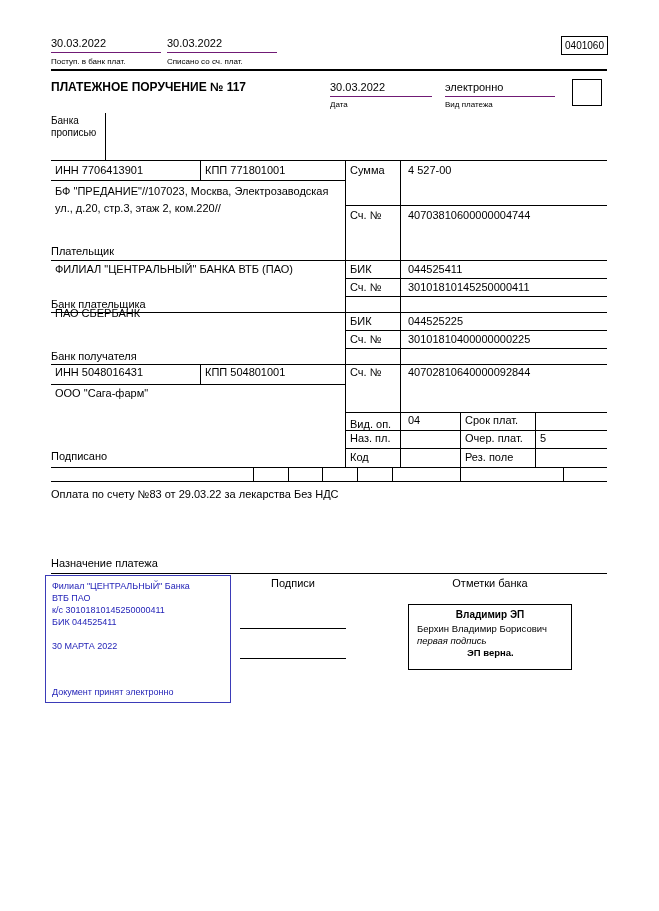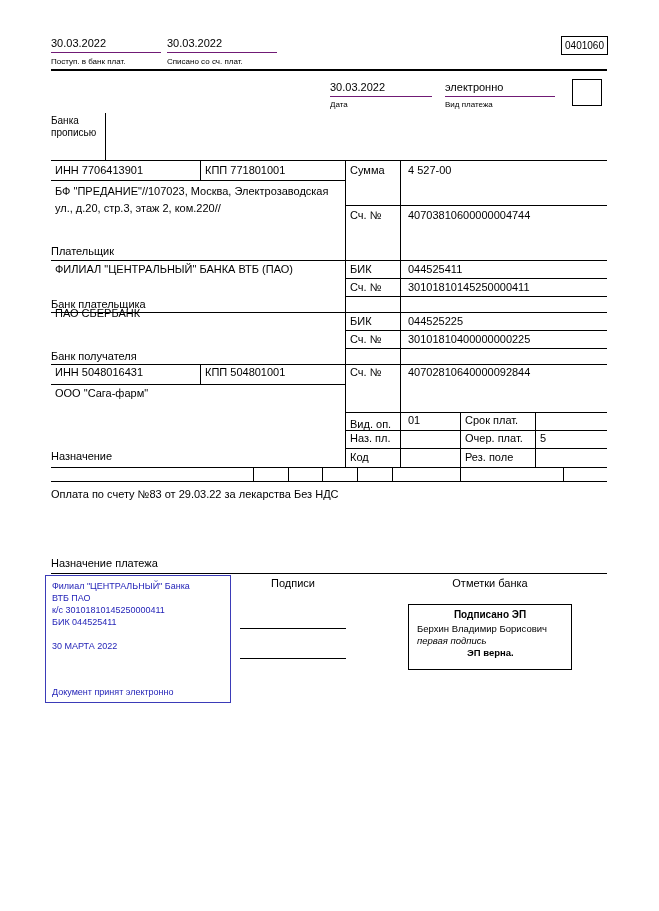--- a/index.html
+++ b/index.html
@@ -115,20 +115,21 @@
 
 <div class="page">
 
   <div class="uf f-rec">30.03.2022</div>
   <div class="t sm f-rec-l">Поступ. в банк плат.</div>
   <div class="uf f-deb">30.03.2022</div>
   <div class="t sm f-deb-l">Списано со сч. плат.</div>
   <div class="form-code">0401060</div>
   <div class="hl top-rule"></div>
 
+  <div class="t title">ПЛАТЕЖНОЕ ПОРУЧЕНИЕ № 117</div>
   <div class="uf f-hdate">30.03.2022</div>
   <div class="t sm f-hdate-l">Дата</div>
   <div class="uf f-htype">электронно</div>
   <div class="t sm f-htype-l">Вид платежа</div>
   <div class="hdr-box"></div>
 
   <div class="t wrap sumw-l">Банка прописью</div>
   <div class="vl V20"></div>
 
   <div class="hl L1"></div>
@@ -190,26 +191,26 @@
   <div class="t rb-acc-l">Сч. №</div>
   <div class="t rb-acc-v">30101810400000000225</div>
   <div class="t rb-sec">Банк получателя</div>
 
   <div class="t r-inn">ИНН 5048016431</div>
   <div class="t r-kpp">КПП 504801001</div>
   <div class="t r-acc-l">Сч. №</div>
   <div class="t r-acc-v">40702810640000092844</div>
   <div class="t r-name">ООО "Сага-фарм"</div>
   <div class="t vid-l">Вид. оп.</div>
-  <div class="t vid-v">01</div>
+  <div class="t vid-v">04</div>
   <div class="t srok-l">Срок плат.</div>
   <div class="t naz-l">Наз. пл.</div>
   <div class="t ocher-l">Очер. плат.</div>
   <div class="t ocher-v">5</div>
-  <div class="t r-sec">Назначение</div>
+  <div class="t r-sec">Подписано</div>
   <div class="t kod-l">Код</div>
   <div class="t rez-l">Рез. поле</div>
 
   <div class="t purp-t">Оплата по счету №83 от 29.03.22 за лекарства Без НДС</div>
   <div class="t purp-l">Назначение платежа</div>
 
   <div class="t sig-h">Подписи</div>
   <div class="t marks-h">Отметки банка</div>
   <div class="hl sig-ln1"></div>
   <div class="hl sig-ln2"></div>
@@ -219,19 +220,19 @@
     <div>ВТБ ПАО</div>
     <div>к/с 30101810145250000411</div>
     <div>БИК 044525411</div>
     <div class="gap-s"></div>
     <div>30 МАРТА 2022</div>
     <div class="gap-l"></div>
     <div>Документ принят электронно</div>
   </div>
 
   <div class="ep">
-    <div class="ep-title">Подписано ЭП</div>
+    <div class="ep-title">Владимир ЭП</div>
     <div>Берхин Владимир Борисович</div>
     <div class="ep-role">первая подпись</div>
     <div class="ep-ver">ЭП верна.</div>
   </div>
 
 </div>
 
 </body></html>

